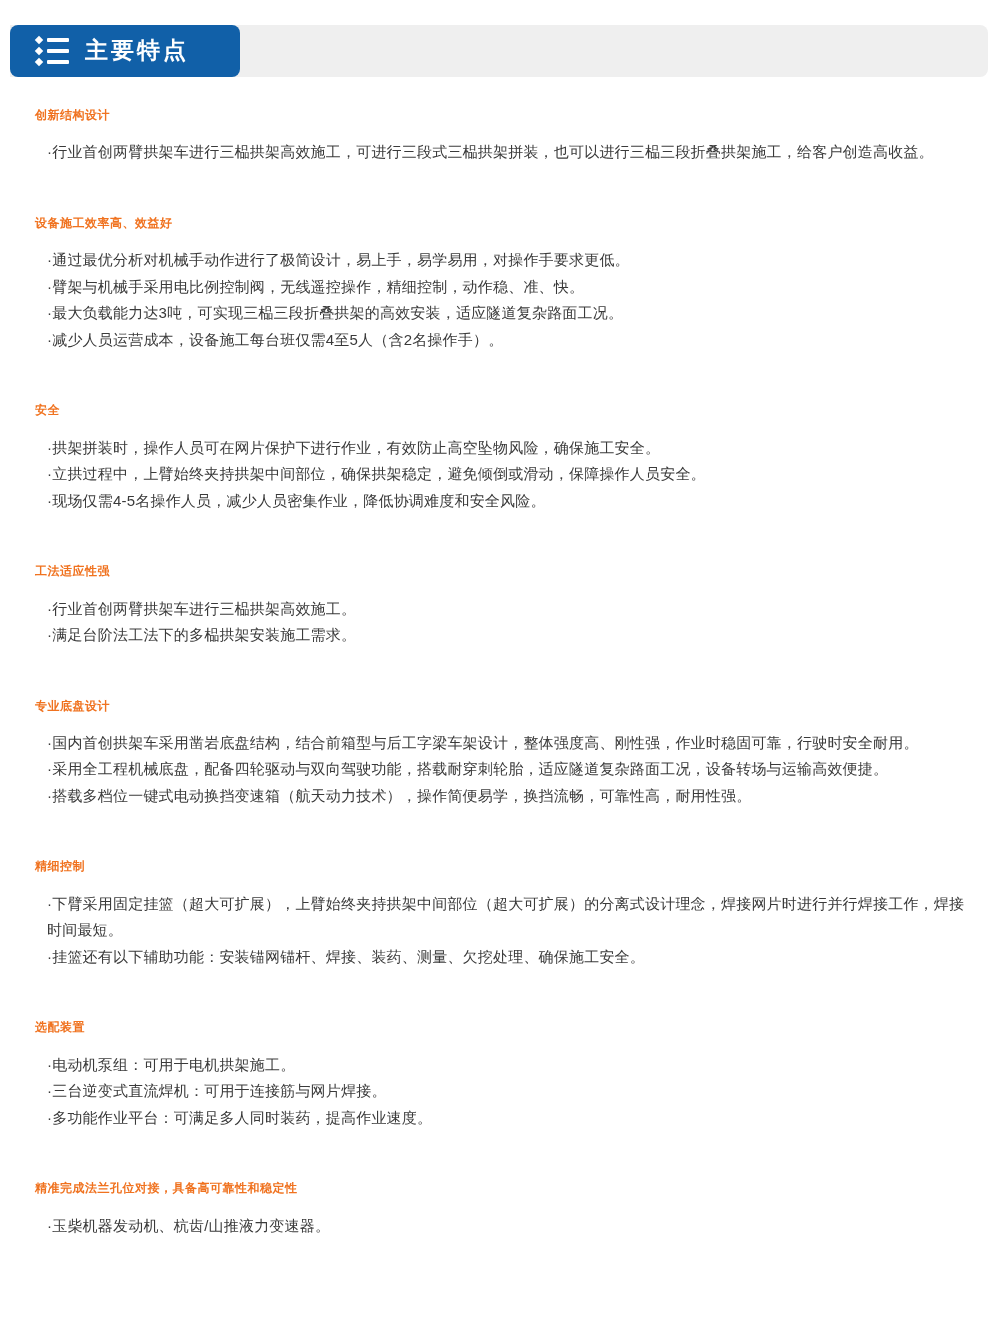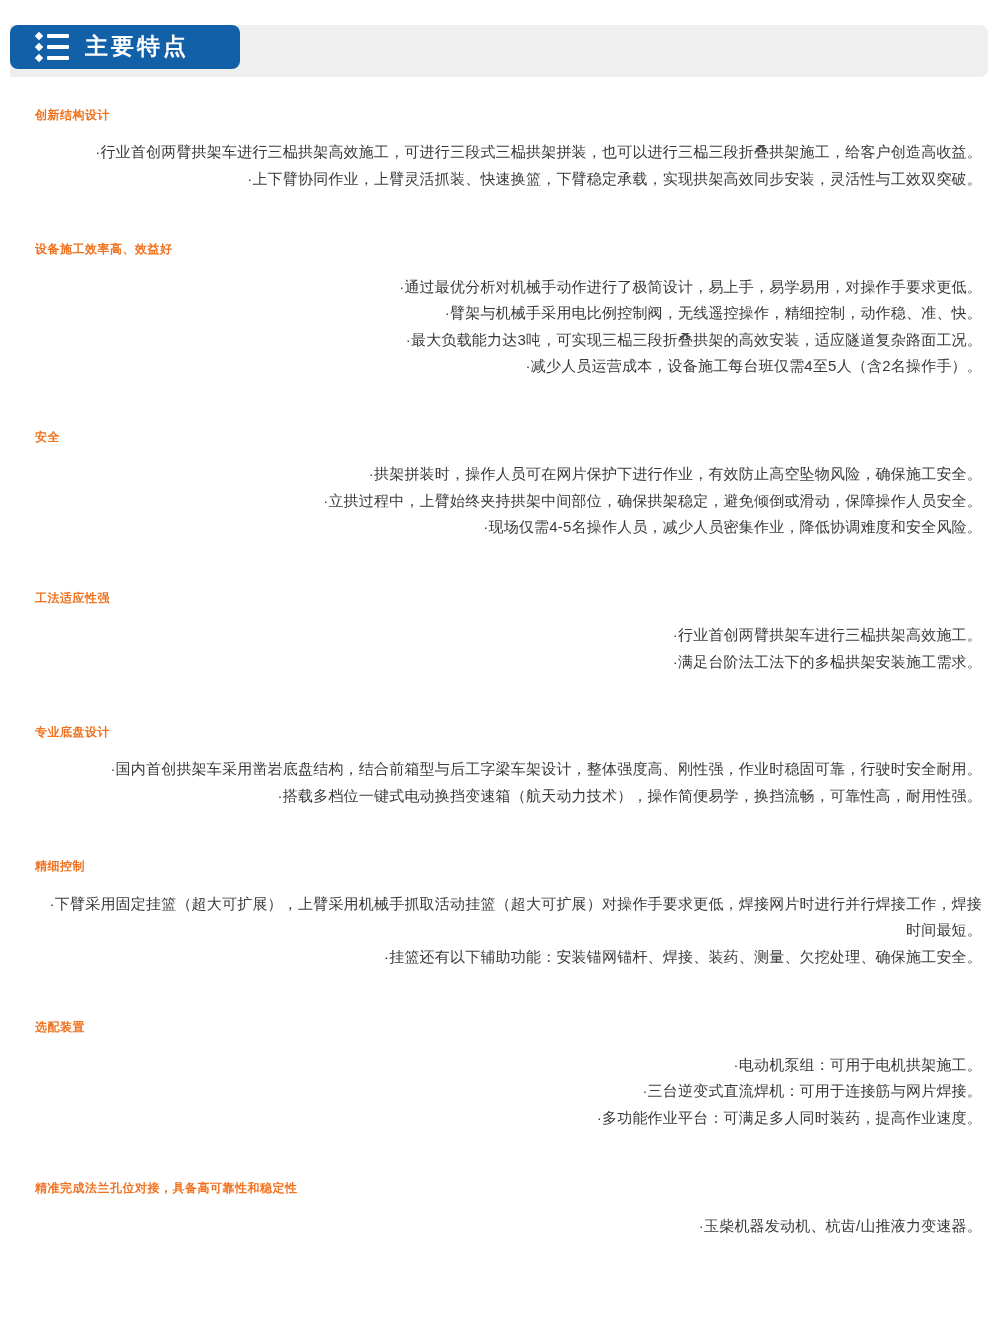--- a/index.html
+++ b/index.html
@@ -20,21 +20,21 @@
     position: relative;
     margin: 25px 12px 0 10px;
     height: 52px;
     background: #efefef;
     border-radius: 0 8px 8px 0;
   }
   .header-badge {
     position: absolute;
     left: 0;
     top: 0;
-    height: 44px;
+    height: 52px;
     width: 230px;
     box-sizing: border-box;
     background: #1160a8;
     border-radius: 8px;
     display: flex;
     align-items: center;
     padding-left: 26px;
     gap: 16px;
     color: #ffffff;
   }
@@ -75,21 +75,21 @@
   .section { margin-top: 50px; }
   .section:first-child { margin-top: 31px; }
   .section-title {
     color: #f0721f;
     font-size: 12px;
     font-weight: bold;
     line-height: 1.2;
     margin: 0 0 17px 0;
     letter-spacing: 0.5px;
   }
-  .bullet-list { margin: 4px; padding: 0; text-align: right; }
+  .bullet-list { margin: 12px; padding: 0; }
   .bullet-line {
     color: #3a3a3a;
     font-size: 15px;
     line-height: 26.5px;
     letter-spacing: 0.2px;
     white-space: normal;
   }
 </style>
 </head>
 <body>
@@ -114,21 +114,20 @@
       </span>
       <span class="header-title">主要特点</span>
     </div>
   </div>
 
   <div class="content">
     <section class="section">
       <h2 class="section-title">创新结构设计</h2>
       <div class="bullet-list">
           <div class="bullet-line">·行业首创两臂拱架车进行三榀拱架高效施工，可进行三段式三榀拱架拼装，也可以进行三榀三段折叠拱架施工，给客户创造高收益。</div>
-          <div class="bullet-line">·上下臂协同作业，上臂灵活抓装、快速换篮，下臂稳定承载，实现拱架高效同步安装，灵活性与工效双突破。</div>
         </div>
     </section>
 
     <section class="section">
       <h2 class="section-title">设备施工效率高、效益好</h2>
       <div class="bullet-list">
           <div class="bullet-line">·通过最优分析对机械手动作进行了极简设计，易上手，易学易用，对操作手要求更低。</div>
           <div class="bullet-line">·臂架与机械手采用电比例控制阀，无线遥控操作，精细控制，动作稳、准、快。</div>
           <div class="bullet-line">·最大负载能力达3吨，可实现三榀三段折叠拱架的高效安装，适应隧道复杂路面工况。</div>
           <div class="bullet-line">·减少人员运营成本，设备施工每台班仅需4至5人（含2名操作手）。</div>
@@ -149,28 +148,29 @@
       <div class="bullet-list">
           <div class="bullet-line">·行业首创两臂拱架车进行三榀拱架高效施工。</div>
           <div class="bullet-line">·满足台阶法工法下的多榀拱架安装施工需求。</div>
         </div>
     </section>
 
     <section class="section">
       <h2 class="section-title">专业底盘设计</h2>
       <div class="bullet-list">
           <div class="bullet-line">·国内首创拱架车采用凿岩底盘结构，结合前箱型与后工字梁车架设计，整体强度高、刚性强，作业时稳固可靠，行驶时安全耐用。</div>
+          <div class="bullet-line">·采用全工程机械底盘，配备四轮驱动与双向驾驶功能，搭载耐穿刺轮胎，适应隧道复杂路面工况，设备转场与运输高效便捷。</div>
           <div class="bullet-line">·搭载多档位一键式电动换挡变速箱（航天动力技术），操作简便易学，换挡流畅，可靠性高，耐用性强。</div>
         </div>
     </section>
 
     <section class="section">
       <h2 class="section-title">精细控制</h2>
       <div class="bullet-list">
-          <div class="bullet-line">·下臂采用固定挂篮（超大可扩展），上臂采用机械手抓取活动挂篮（超大可扩展）对操作手要求更低，焊接网片时进行并行焊接工作，焊接时间最短。</div>
+          <div class="bullet-line">·下臂采用固定挂篮（超大可扩展），上臂始终夹持拱架中间部位（超大可扩展）的分离式设计理念，焊接网片时进行并行焊接工作，焊接时间最短。</div>
           <div class="bullet-line">·挂篮还有以下辅助功能：安装锚网锚杆、焊接、装药、测量、欠挖处理、确保施工安全。</div>
         </div>
     </section>
 
     <section class="section">
       <h2 class="section-title">选配装置</h2>
       <div class="bullet-list">
           <div class="bullet-line">·电动机泵组：可用于电机拱架施工。</div>
           <div class="bullet-line">·三台逆变式直流焊机：可用于连接筋与网片焊接。</div>
           <div class="bullet-line">·多功能作业平台：可满足多人同时装药，提高作业速度。</div>

